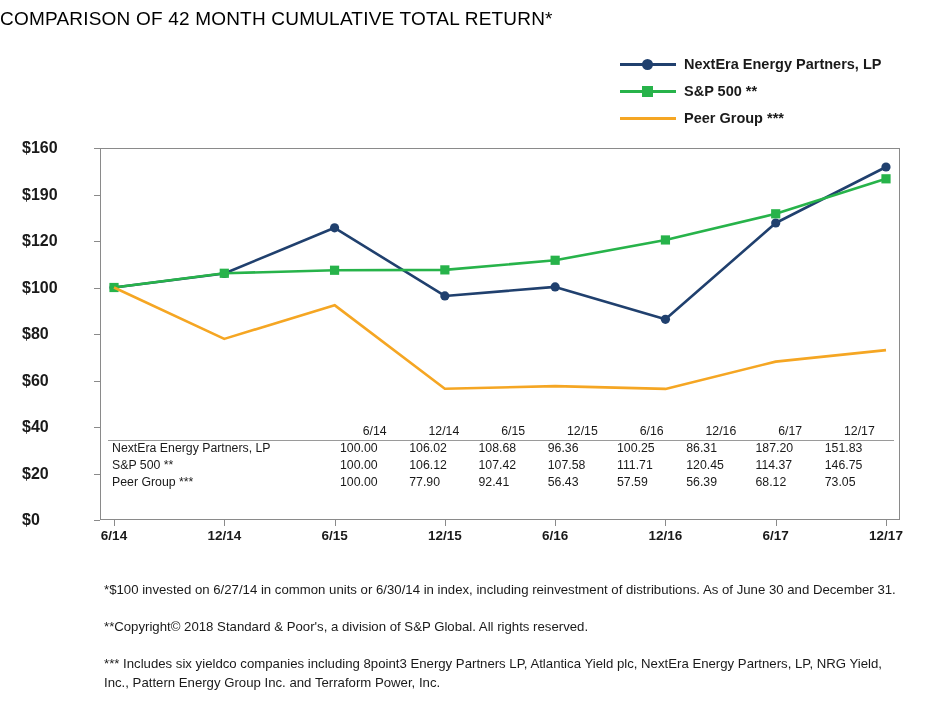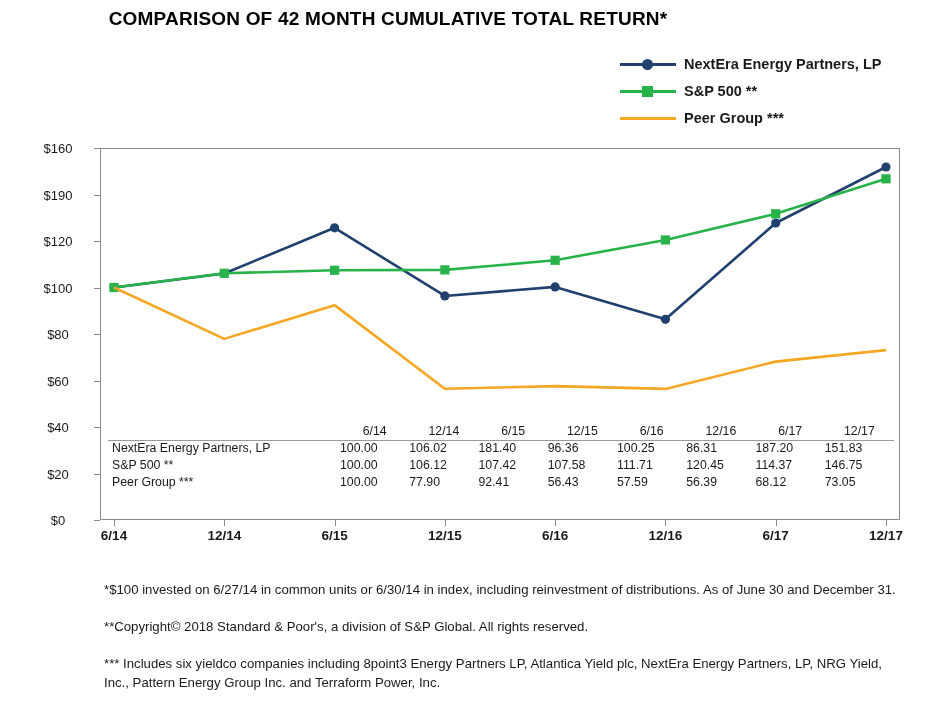--- a/index.html
+++ b/index.html
@@ -11,23 +11,22 @@
     font-family: "Liberation Sans", sans-serif;
     color: #1a1a1a;
     position: relative;
     overflow: hidden;
   }
   #title {
     position: absolute;
     top: 8px;
     left: 0;
     width: 776px;
-    text-align: center;
     font-size: 19px;
-    font-weight: bold;
+    font-weight: normal;
     letter-spacing: 0.2px;
     color: #000;
   }
   
   #legend {
     position: absolute;
     top: 50px;
     left: 620px;
     width: 310px;
   }
@@ -78,23 +77,23 @@
     top: 8px;
     width: 800px;
     height: 372px;
     border: 1px solid #8a8a8a;
     background: #fff;
   }
   .ytick {
     position: absolute;
     right: 0;
     width: 72px;
-    text-align: center;
-    font-size: 13px;
-    font-weight: normal;
+    text-align: left;
+    font-size: 16px;
+    font-weight: bold;
     color: #1a1a1a;
     transform: translateY(-50%);
   }
   .ytick-line {
     position: absolute;
     left: 78px;
     width: 6px;
     height: 1px;
     background: #8a8a8a;
   }
@@ -276,21 +275,21 @@
             <th>12/16</th>
             <th>6/17</th>
             <th>12/17</th>
           </tr>
       </thead>
       <tbody>
           <tr>
             <td>NextEra Energy Partners, LP</td>
             <td>100.00</td>
             <td>106.02</td>
-            <td>181.40</td>
+            <td>108.68</td>
             <td>96.36</td>
             <td>100.25</td>
             <td>86.31</td>
             <td>187.20</td>
             <td>151.83</td>
           </tr>
           <tr>
             <td>S&amp;P 500 **</td>
             <td>100.00</td>
             <td>106.12</td>

